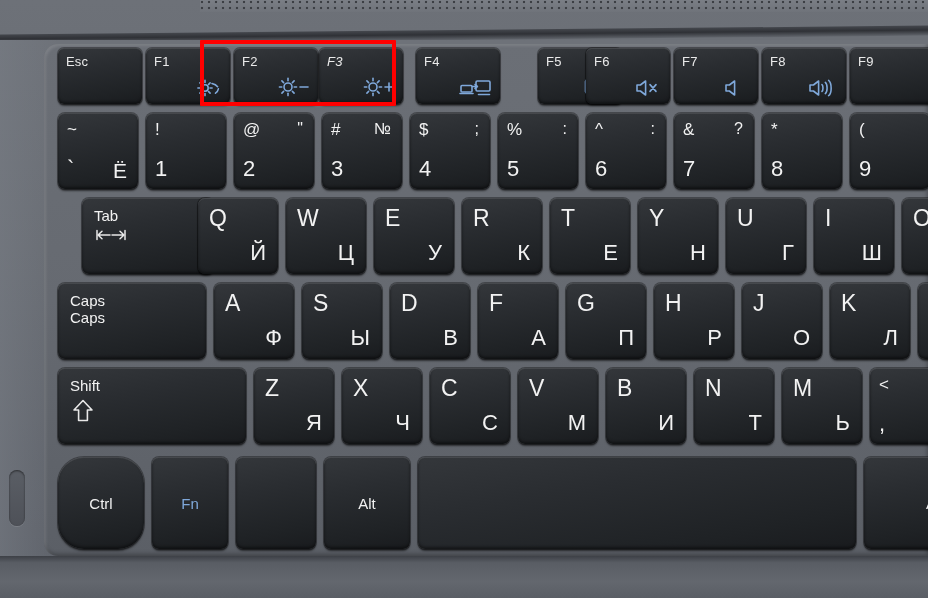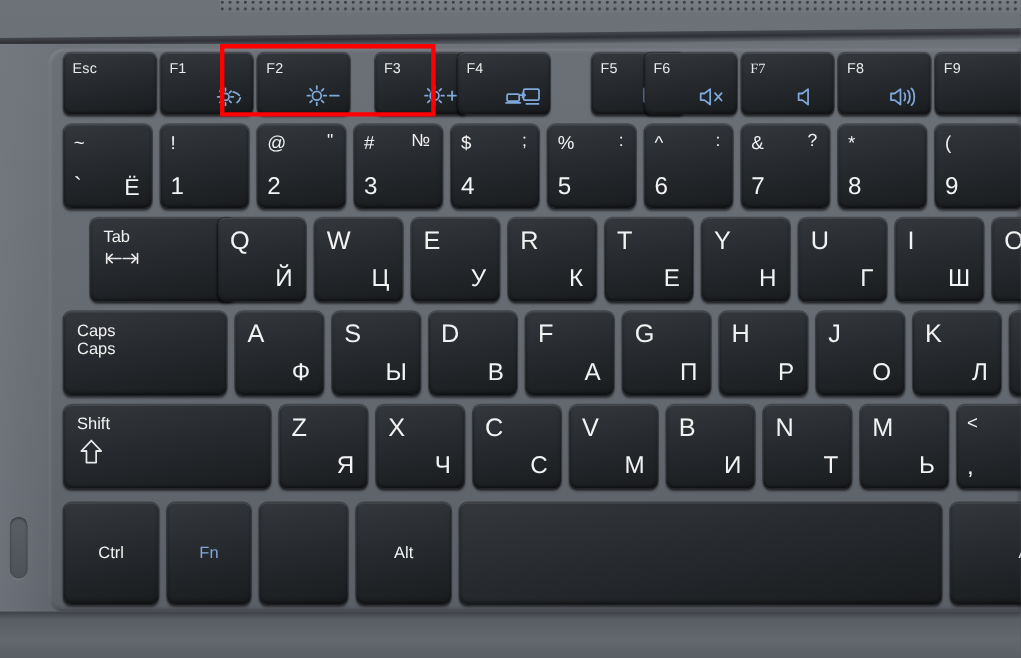--- a/index.html
+++ b/index.html
@@ -141,21 +141,21 @@
             <line x1="11.0" y1="17.2" x2="11.0" y2="19.6" stroke="#7fa8da" fill="none" stroke-width="1.6" stroke-linecap="round" stroke-linejoin="round"></line>
             <line x1="6.6" y1="15.4" x2="4.9" y2="17.1" stroke="#7fa8da" fill="none" stroke-width="1.6" stroke-linecap="round" stroke-linejoin="round"></line>
             <line x1="4.8" y1="11.0" x2="2.4" y2="11.0" stroke="#7fa8da" fill="none" stroke-width="1.6" stroke-linecap="round" stroke-linejoin="round"></line>
             <line x1="6.6" y1="6.6" x2="4.9" y2="4.9" stroke="#7fa8da" fill="none" stroke-width="1.6" stroke-linecap="round" stroke-linejoin="round"></line>
             <line x1="11.0" y1="4.8" x2="11.0" y2="2.4" stroke="#7fa8da" fill="none" stroke-width="1.6" stroke-linecap="round" stroke-linejoin="round"></line>
             <line x1="15.4" y1="6.6" x2="17.1" y2="4.9" stroke="#7fa8da" fill="none" stroke-width="1.6" stroke-linecap="round" stroke-linejoin="round"></line>
             <line x1="23" y1="11" x2="31" y2="11" stroke="#7fa8da" fill="none" stroke-width="1.6" stroke-linecap="round" stroke-linejoin="round"></line>
           </svg>
         </span>
       </div>
-      <div class="key fnrow" style="left: 341px; top: 48px; width: 84px; height: 56px;">
+      <div class="key fnrow" style="left: 319px; top: 48px; width: 84px; height: 56px; font-style: italic;">
         <span class="lbl fn-name">F3</span>
         <span class="lbl fn-ico">
           <svg width="34" height="24" viewBox="0 0 34 22">
             <circle cx="11" cy="11" r="4" stroke="#7fa8da" fill="none" stroke-width="1.6" stroke-linecap="round" stroke-linejoin="round"></circle>
             <line x1="17.2" y1="11.0" x2="19.6" y2="11.0" stroke="#7fa8da" fill="none" stroke-width="1.6" stroke-linecap="round" stroke-linejoin="round"></line>
             <line x1="15.4" y1="15.4" x2="17.1" y2="17.1" stroke="#7fa8da" fill="none" stroke-width="1.6" stroke-linecap="round" stroke-linejoin="round"></line>
             <line x1="11.0" y1="17.2" x2="11.0" y2="19.6" stroke="#7fa8da" fill="none" stroke-width="1.6" stroke-linecap="round" stroke-linejoin="round"></line>
             <line x1="6.6" y1="15.4" x2="4.9" y2="17.1" stroke="#7fa8da" fill="none" stroke-width="1.6" stroke-linecap="round" stroke-linejoin="round"></line>
             <line x1="4.8" y1="11.0" x2="2.4" y2="11.0" stroke="#7fa8da" fill="none" stroke-width="1.6" stroke-linecap="round" stroke-linejoin="round"></line>
             <line x1="6.6" y1="6.6" x2="4.9" y2="4.9" stroke="#7fa8da" fill="none" stroke-width="1.6" stroke-linecap="round" stroke-linejoin="round"></line>
@@ -190,21 +190,21 @@
       </div>
       <div class="key fnrow" style="left: 586px; top: 48px; width: 84px; height: 56px;">
         <span class="lbl fn-name">F6</span>
         <span class="lbl fn-ico">
           <svg width="30" height="22" viewBox="0 0 30 22">
        <path d="M4 8h3.4L12.6 4v14L7.4 14H4z" stroke="#7fa8da" fill="none" stroke-width="1.6" stroke-linecap="round" stroke-linejoin="round"></path>
        <path d="M17 7.6l6 6.8M23 7.6l-6 6.8" stroke="#7fa8da" fill="none" stroke-width="1.6" stroke-linecap="round" stroke-linejoin="round"></path>
      </svg>
         </span>
       </div>
-      <div class="key fnrow" style="left: 674px; top: 48px; width: 84px; height: 56px; font-family: Liberation Serif, serif;">
+      <div class="key fnrow" style="left: 674px; top: 48px; width: 84px; height: 56px;">
         <span class="lbl fn-name">F7</span>
         <span class="lbl fn-ico">
           <svg width="30" height="22" viewBox="0 0 30 22">
        <path d="M5 8h3.4L13.6 4v14L8.4 14H5z" stroke="#7fa8da" fill="none" stroke-width="1.6" stroke-linecap="round" stroke-linejoin="round"></path>
      </svg>
         </span>
       </div>
       <div class="key fnrow" style="left: 762px; top: 48px; width: 84px; height: 56px;">
         <span class="lbl fn-name">F8</span>
         <span class="lbl fn-ico">
@@ -376,21 +376,21 @@
         <span class="lbl a-br">Т</span>
       </div>
       <div class="key" style="left: 782px; top: 368px; width: 80px; height: 76px;">
         <span class="lbl a-tl">M</span>
         <span class="lbl a-br">Ь</span>
       </div>
       <div class="key" style="left: 870px; top: 368px; width: 80px; height: 76px;">
         <span class="lbl n-tl">&lt;</span>
         <span class="lbl n-bl">,</span>
       </div>
-      <div class="key" style="left: 58px; top: 457px; width: 86px; height: 92px;">
+      <div class="key" style="left: 58px; top: 457px; width: 86px; height: 92px; border-radius: 26px;">
         <span class="lbl m-ctr">Ctrl</span>
       </div>
       <div class="key" style="left: 152px; top: 457px; width: 76px; height: 92px;">
         <span class="lbl m-ctr fn-blue">Fn</span>
       </div>
       <div class="key" style="left: 236px; top: 457px; width: 80px; height: 92px;"></div>
       <div class="key" style="left: 324px; top: 457px; width: 86px; height: 92px;">
         <span class="lbl m-ctr">Alt</span>
       </div>
       <div class="key" style="left: 418px; top: 457px; width: 438px; height: 92px;"></div>

